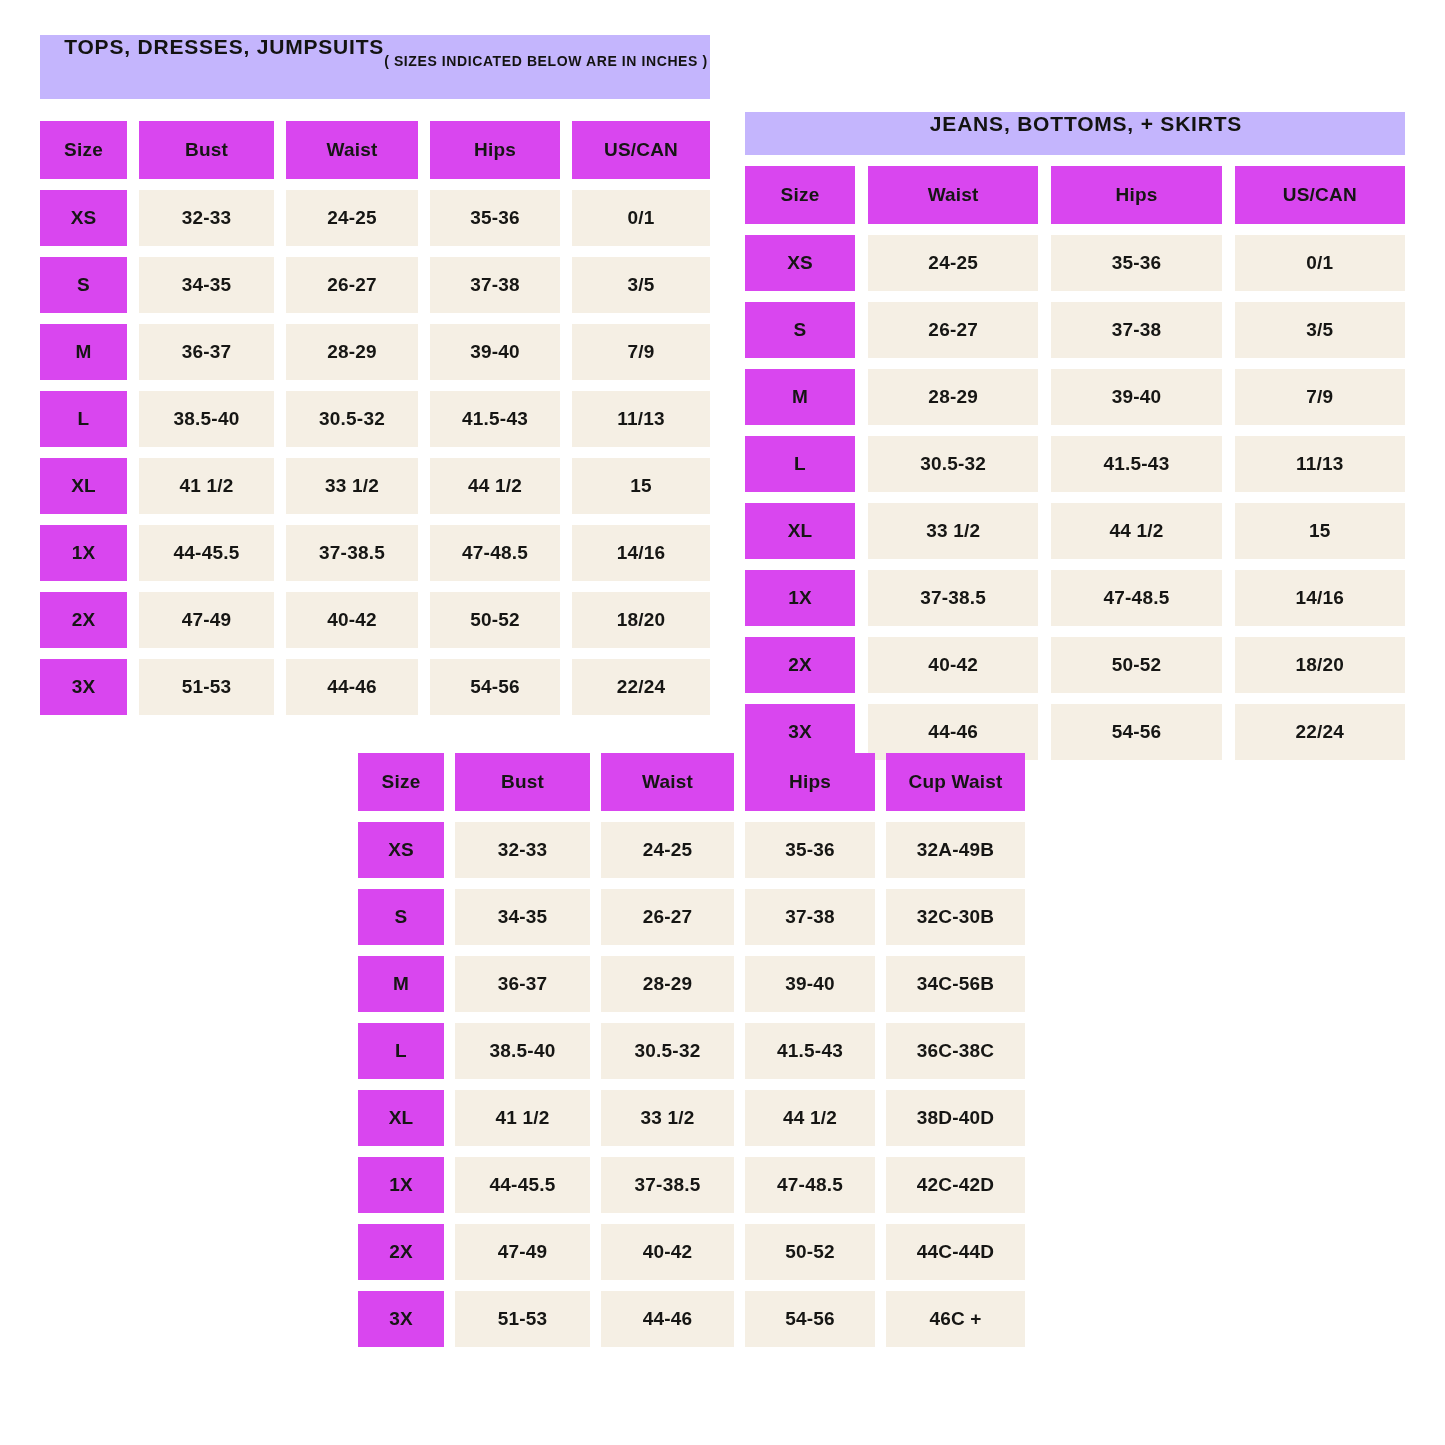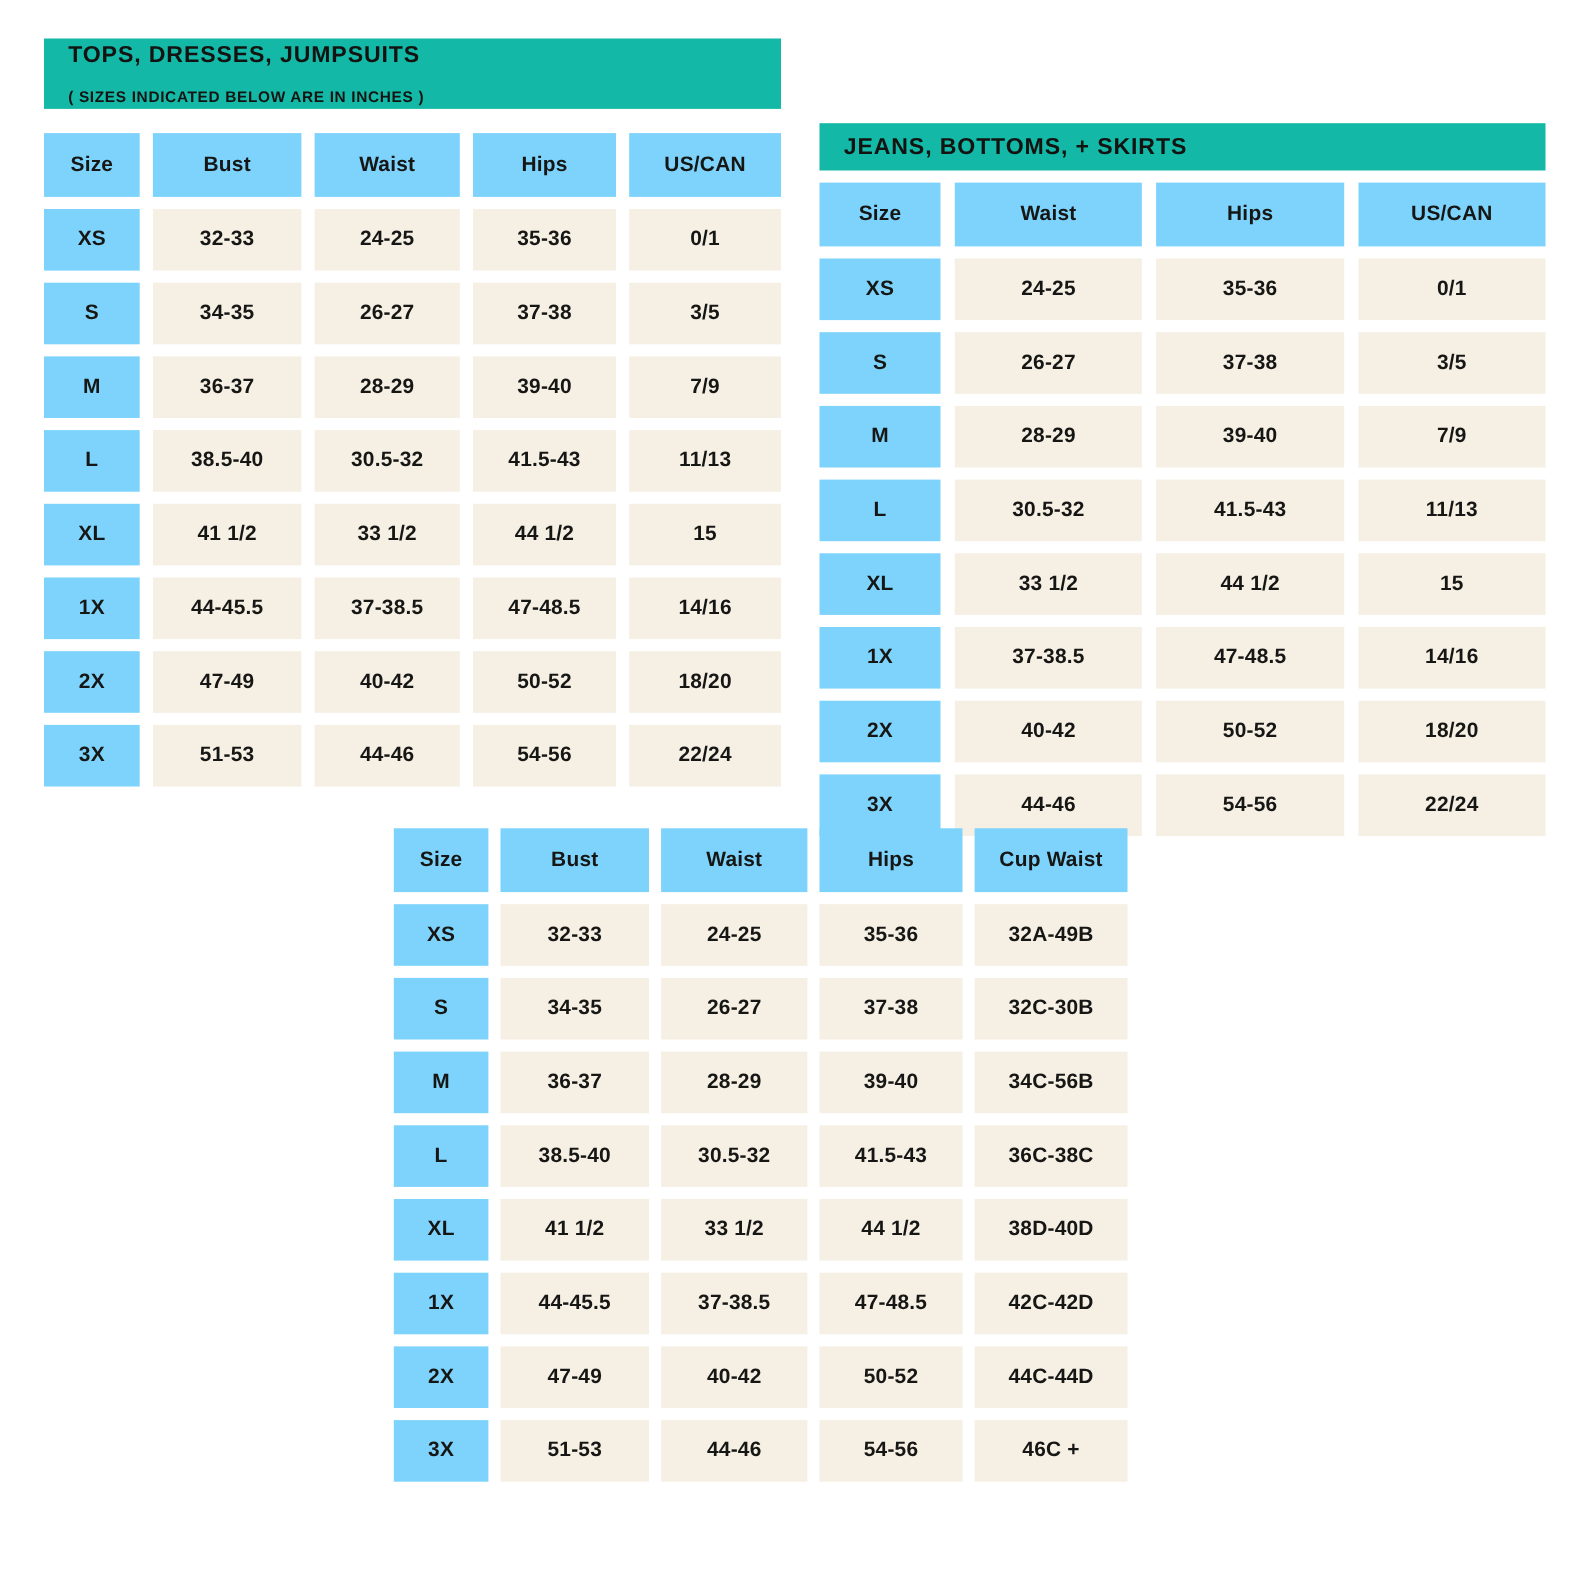--- a/index.html
+++ b/index.html
@@ -6,22 +6,22 @@
   body{
     width:1445px;height:1445px;
     background:#ffffff;
     font-family:"Liberation Sans", sans-serif;
     color:#151513;
     position:relative;
     overflow:hidden;
   }
   .table-block{position:absolute;}
   .band{
-    background:#14b8a6;
-    display:flex;flex-direction:column;justify-content:center;
+    background:#c4b5fd;
+    display:flex;flex-direction:row;justify-content:center;
     padding-left:22px;box-sizing:border-box;
   }
   .band-title{
     font-weight:bold;font-size:21px;letter-spacing:0.8px;
     color:#131311;
   }
   .band-subtitle{
     font-weight:bold;font-size:14px;letter-spacing:0.6px;
     margin-top:18px;color:#131311;
   }
@@ -40,21 +40,21 @@
   .lingerie{left:358px;top:742px;width:667px;}
   .lingerie .band{height:43px;}
   .lingerie .grid{margin-top:11px;grid-template-columns:86px 135px 133px 130px 1fr;column-gap:11px;}
   .cell{
     display:flex;align-items:center;justify-content:center;
     font-weight:bold;font-size:19px;
     background:#f5efe4;
     color:#161614;
     letter-spacing:0.2px;
   }
-  .cell.head, .cell.size{background:#7dd3fc;}
+  .cell.head, .cell.size{background:#d946ef;}
 </style>
 </head>
 <body>
 
 <section class="table-block tops">
   <div class="band">
     <div class="band-title">TOPS, DRESSES, JUMPSUITS</div>
     <div class="band-subtitle">( SIZES INDICATED BELOW ARE IN INCHES )</div>
   </div>
   <div class="grid">

